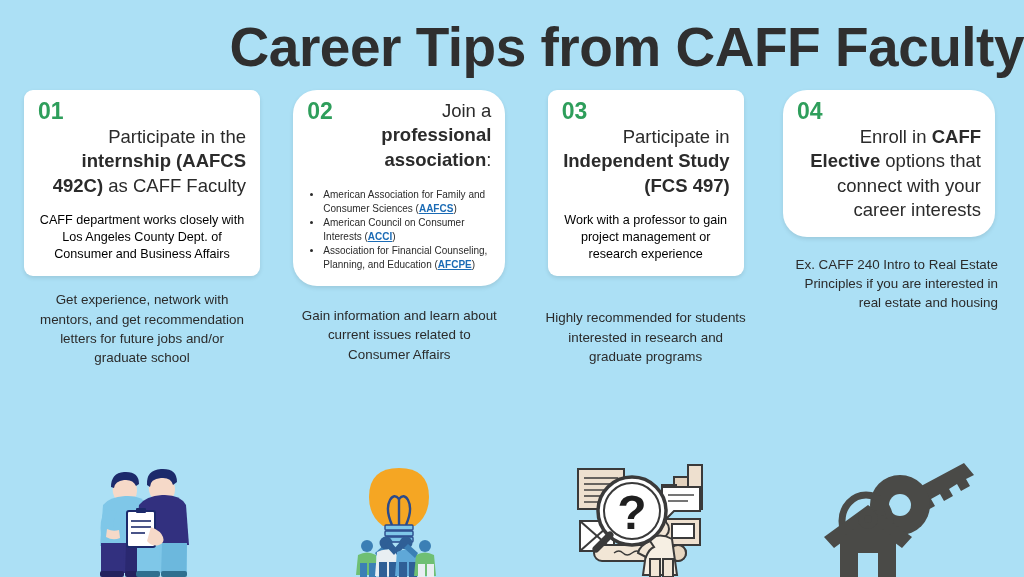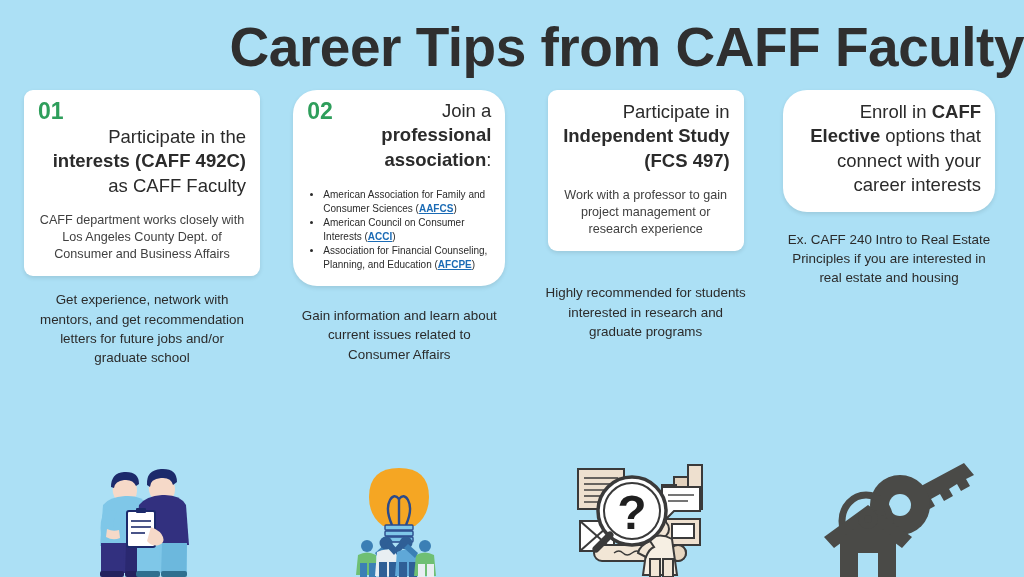--- a/index.html
+++ b/index.html
@@ -91,21 +91,21 @@
   .c2-head {
     margin-top: -26px;
     padding-left: 34px;
   }
 
   .card-sub {
     margin-top: 14px;
     font-size: 12.6px;
     line-height: 1.33;
     text-align: center;
-    color: #404040;
+    color: #000000;
   }
 
   .bullets {
     margin: 16px 0 0 0;
     padding-left: 16px;
     font-size: 10px;
     line-height: 1.35;
     text-align: left;
     color: #2b2b2b;
   }
@@ -134,36 +134,36 @@
 
   
   .col1 { width: 236px; }
   .col2 { width: 228px; }
   .col3 { width: 214px; }
   .col4 { width: 222px; }
 
   .col1 .caption { margin-top: 14px; }
   .col2 .caption { margin-top: 20px; }
   .col3 .caption { margin-top: 32px; }
-  .col4 .caption { margin-top: 18px; width: 218px; }
+  .col4 .caption { margin-top: 18px; width: 218px; text-align: right; }
 </style>
 </head>
 <body>
 
 <div id="poster">
 
   <div class="poster-title">Career Tips from CAFF Faculty</div>
 
   <div class="columns">
 
     <div class="column col1">
       <div class="card">
         <span class="card-number">01</span>
         <div class="card-heading">
-          <span>Participate in the </span><b>interests (CAFF 492C)</b><span> as CAFF Faculty</span>
+          <span>Participate in the </span><b>internship (AAFCS 492C)</b><span> as CAFF Faculty</span>
         </div>
         <div class="card-sub">CAFF department works closely with Los Angeles County Dept. of Consumer and Business Affairs</div>
       </div>
       <div class="caption">Get experience, network with mentors, and get recommendation letters for future jobs and/or graduate school</div>
 
       <svg class="illus" width="150" height="112" viewBox="0 0 150 112" aria-hidden="true">
 
         <path d="M46 28 q-2 -13 11 -14 q13 -1 13 12 q0 10 -10 11 q-12 1 -14 -9z" fill="#f6d9c8"></path>
         <path d="M44 22 q0 -14 13 -15 q15 -1 15 12 l-3 2 q-3 -7 -12 -6 q-9 1 -10 8z" fill="#1c2a6b"></path>
         <path d="M36 40 q6 -8 22 -9 q17 -1 23 9 l4 40 l-52 1z" fill="#7fc7e8"></path>
@@ -248,20 +248,21 @@
           <path d="M76 88 q9 -5 18 0 l2 21 l-22 0z" fill="#6fbf73"></path>
           <rect x="78" y="97" width="7" height="13" fill="#e8eef2"></rect>
           <rect x="87" y="97" width="7" height="13" fill="#e8eef2"></rect>
           <path d="M78 86 l-10 -9 l-4 4 l11 10z" fill="#3b7fb5"></path>
         </g>
       </svg>
     </div>
 
     <div class="column col3">
       <div class="card narrow">
+        <span class="card-number">03</span>
         <div class="card-heading">
           <span>Participate in </span><b>Independent Study (FCS 497)</b>
         </div>
         <div class="card-sub">Work with a professor to gain project management or research experience</div>
       </div>
       <div class="caption">Highly recommended for students interested in research and graduate programs</div>
 
       <svg class="illus" width="160" height="118" viewBox="0 0 160 118" aria-hidden="true">
         <g stroke="#3a3a3a" stroke-width="2">
           <rect x="12" y="10" width="46" height="40" fill="#eee0cf"></rect>
@@ -305,20 +306,21 @@
 
         <circle cx="66" cy="52" r="34" fill="#ffffff" stroke="#3a3a3a" stroke-width="3.5"></circle>
         <circle cx="66" cy="52" r="28" fill="none" stroke="#3a3a3a" stroke-width="2"></circle>
         <text x="66" y="70" font-family="'Liberation Sans', sans-serif" font-size="48" font-weight="bold" fill="#1f1f1f" text-anchor="middle">?</text>
         <path d="M44 76 l-14 14" stroke="#3a3a3a" stroke-width="7" stroke-linecap="round"></path>
       </svg>
     </div>
 
     <div class="column col4">
       <div class="card mid">
+        <span class="card-number">04</span>
         <div class="card-heading">
           <span>Enroll in </span><b>CAFF Elective</b><span> options that connect with your career interests</span>
         </div>
       </div>
       <div class="caption">Ex. CAFF 240 Intro to Real Estate Principles if you are interested in real estate and housing</div>
 
       <svg class="illus" width="186" height="118" viewBox="0 0 186 118" aria-hidden="true">
         <g fill="#4a4a47">
 
           <path d="M112 34 l56 -30 l10 12 l-8 4 l4 7 l-9 5 l-4 -7 l-8 5 l4 7 l-9 5 l-4 -7 l-9 5 l4 7 l-9 5 l-4 -7 l-10 5z"></path>

